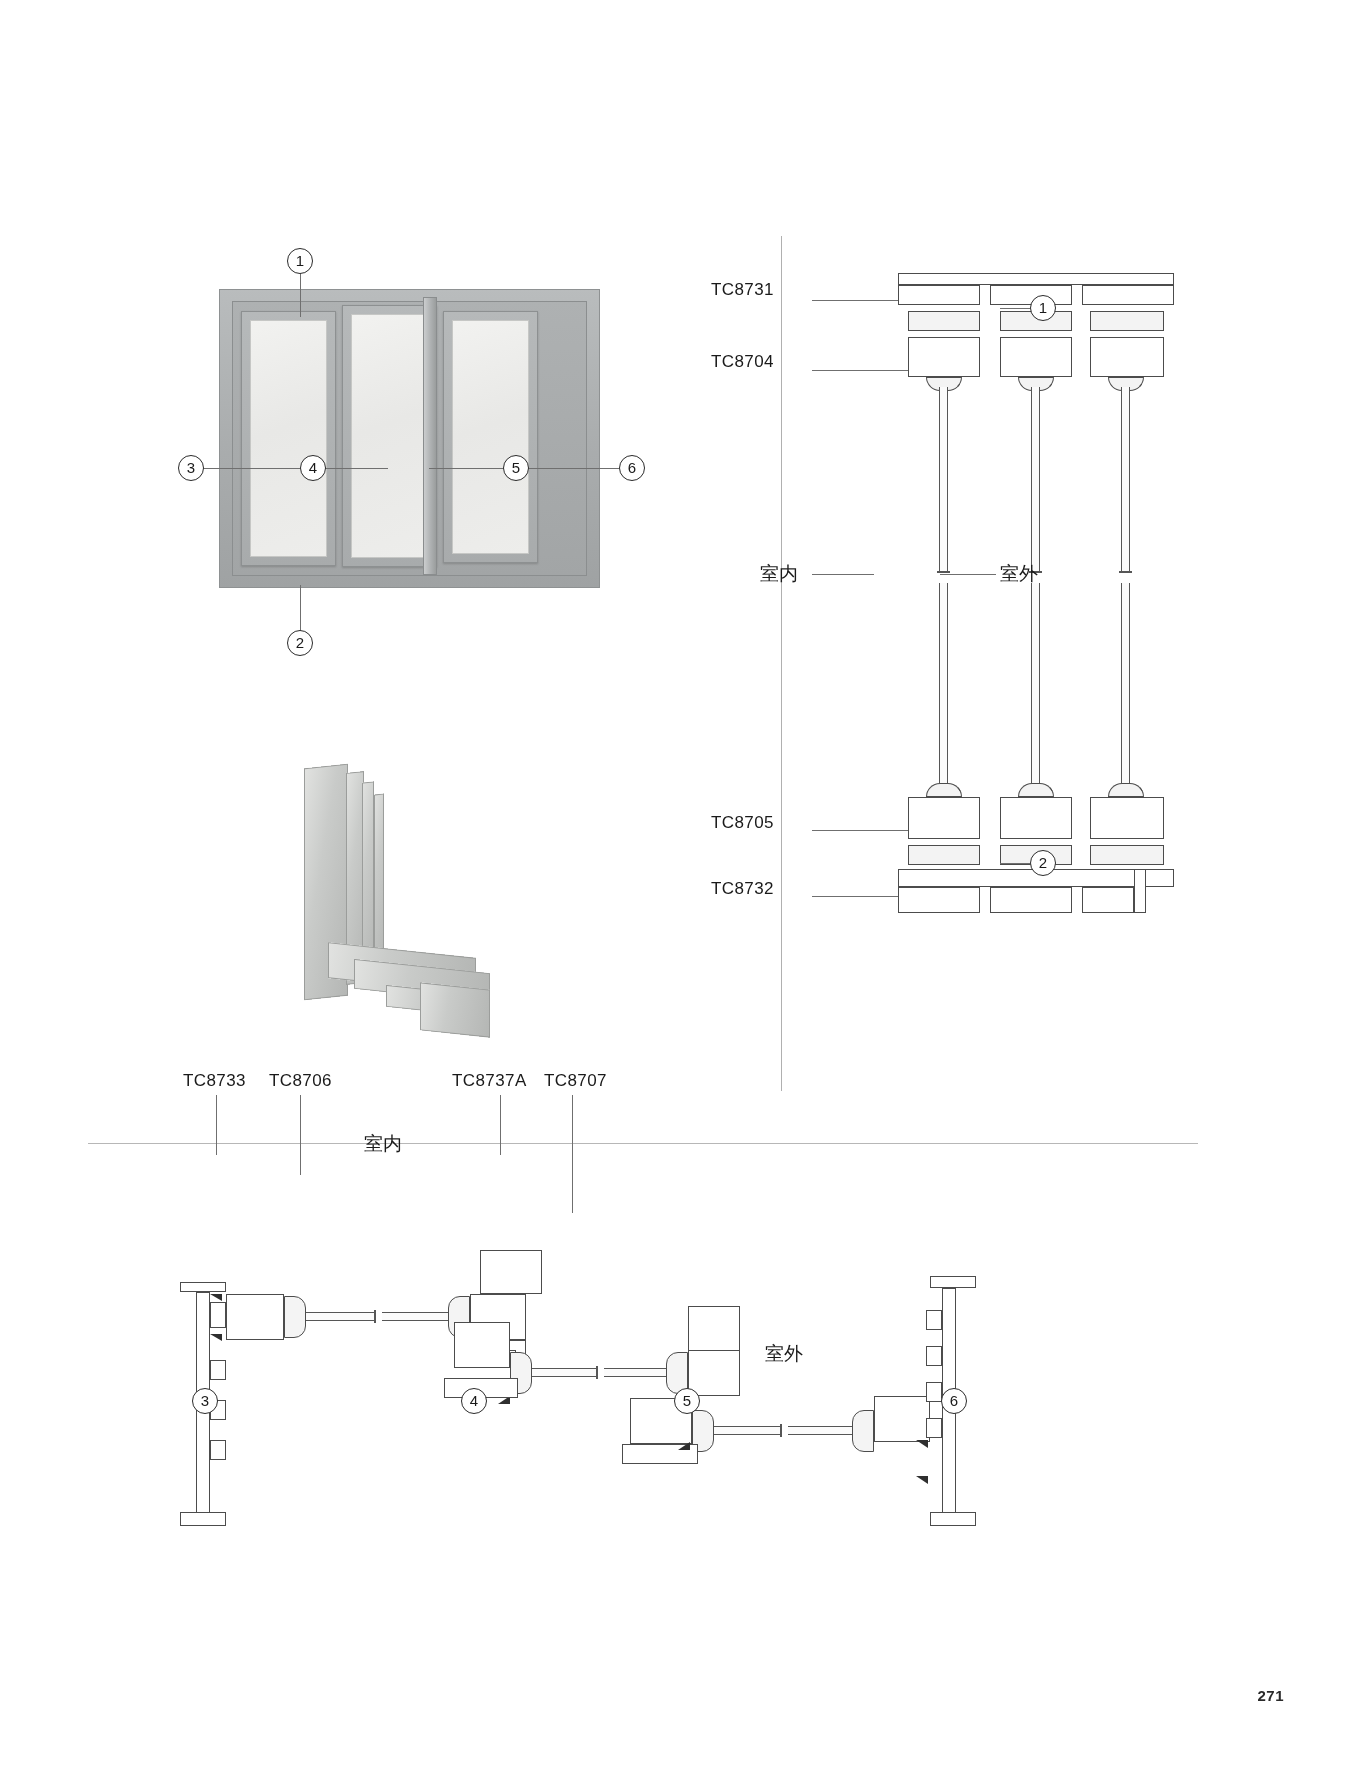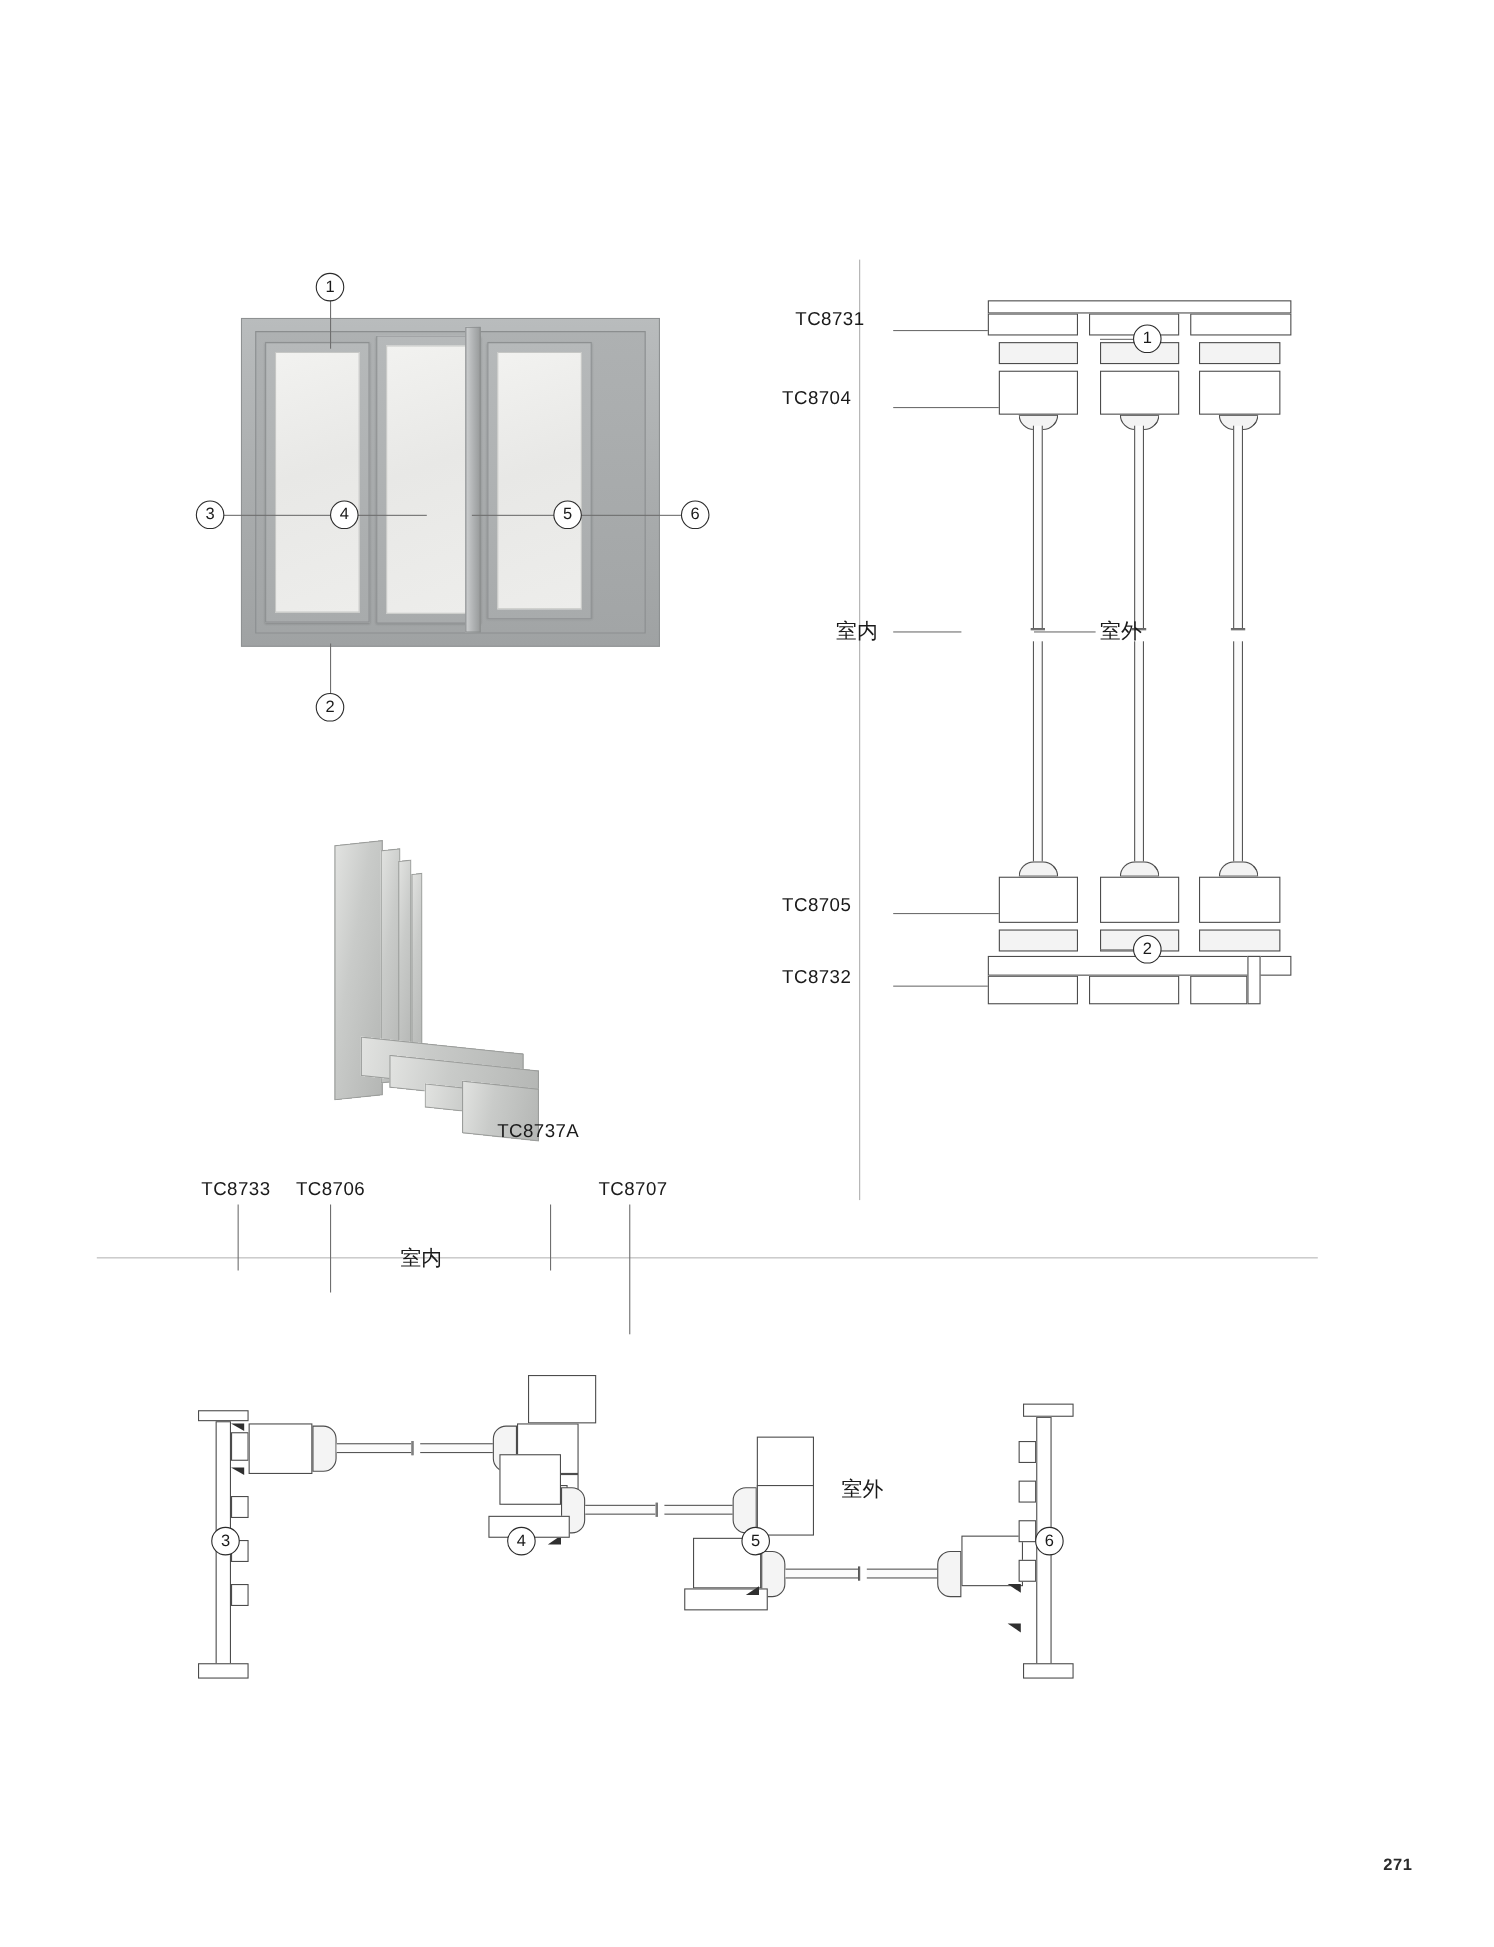--- a/index.html
+++ b/index.html
@@ -238,21 +238,21 @@
     <div class="vs fill" style="left:200px; top:580px; width:74px; height:20px;"></div>
 
     <div class="vs outline" style="left:8px;  top:604px; width:276px; height:18px;"></div>
     <div class="vs outline" style="left:8px;  top:622px; width:82px;  height:26px;"></div>
     <div class="vs outline" style="left:100px;top:622px; width:82px;  height:26px;"></div>
     <div class="vs outline" style="left:192px;top:622px; width:52px;  height:26px;"></div>
     <div class="vs outline" style="left:244px;top:604px; width:12px;  height:44px;"></div>
   </div>
 
   <div class="leader h" style="left:812px; top:300px; width:86px;"></div>
-  <div class="lbl" style="left:711px; top:280px;margin-left:12px;">TC8731</div>
+  <div class="lbl" style="left:711px; top:280px;">TC8731</div>
 
   <div class="leader h" style="left:812px; top:370px; width:96px;"></div>
   <div class="lbl" style="left:711px; top:352px;">TC8704</div>
 
   <div class="leader h" style="left:812px; top:830px; width:96px;"></div>
   <div class="lbl" style="left:711px; top:813px;">TC8705</div>
 
   <div class="leader h" style="left:812px; top:896px; width:86px;"></div>
   <div class="lbl" style="left:711px; top:879px;">TC8732</div>
 
@@ -322,21 +322,21 @@
     <div class="tri" style="left:736px; top:226px; border-width:0 12px 8px 0; border-color:transparent #2f2f2f transparent transparent;"></div>
   </div>
 
   <div class="leader v" style="left:216px; top:1095px; height:60px;"></div>
   <div class="lbl" style="left:183px; top:1071px;">TC8733</div>
 
   <div class="leader v" style="left:300px; top:1095px; height:80px;"></div>
   <div class="lbl" style="left:269px; top:1071px;">TC8706</div>
 
   <div class="leader v" style="left:500px; top:1095px; height:60px;"></div>
-  <div class="lbl" style="left:452px; top:1019px;">TC8737A</div>
+  <div class="lbl" style="left:452px; top:1071px;">TC8737A</div>
 
   <div class="leader v" style="left:572px; top:1095px; height:118px;"></div>
   <div class="lbl" style="left:544px; top:1071px;">TC8707</div>
 
   <div class="cjk" style="left:364px; top:1131px;">室内</div>
   <div class="cjk" style="left:765px; top:1341px;">室外</div>
 
   <div class="callout" style="left:192px; top:1388px;">3</div>
   <div class="callout" style="left:461px; top:1388px;">4</div>
   <div class="callout" style="left:674px; top:1388px;">5</div>

